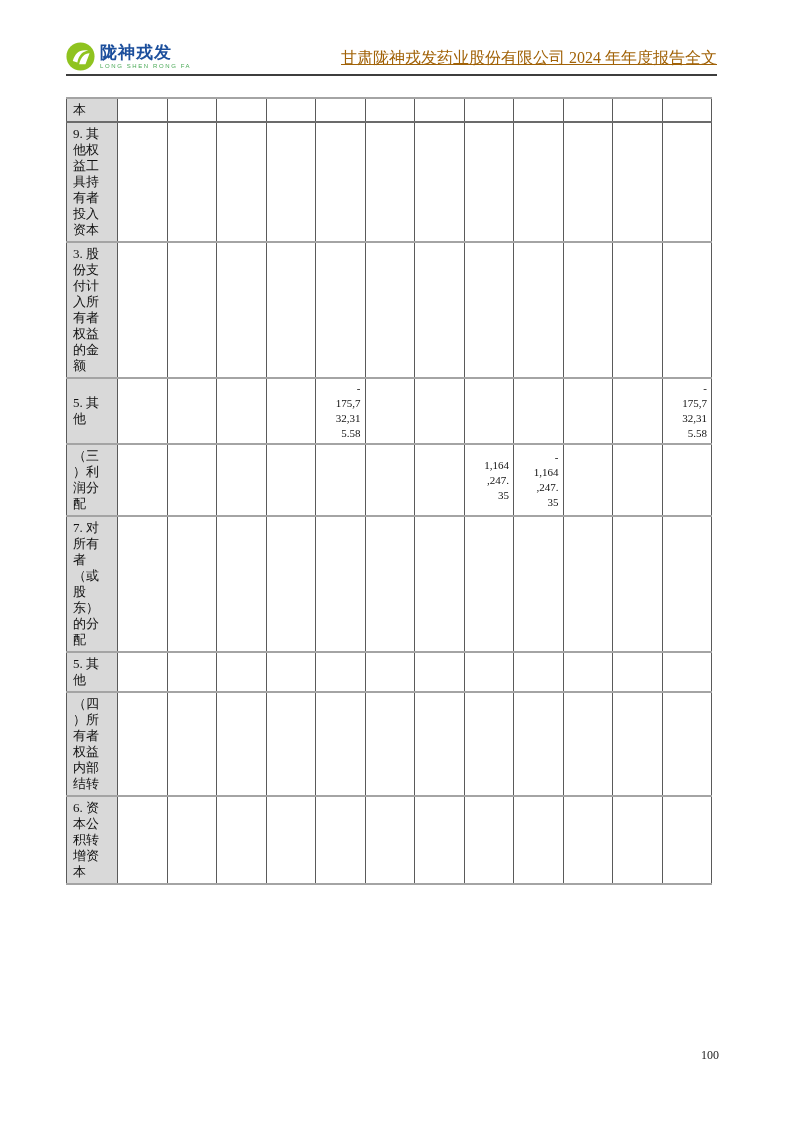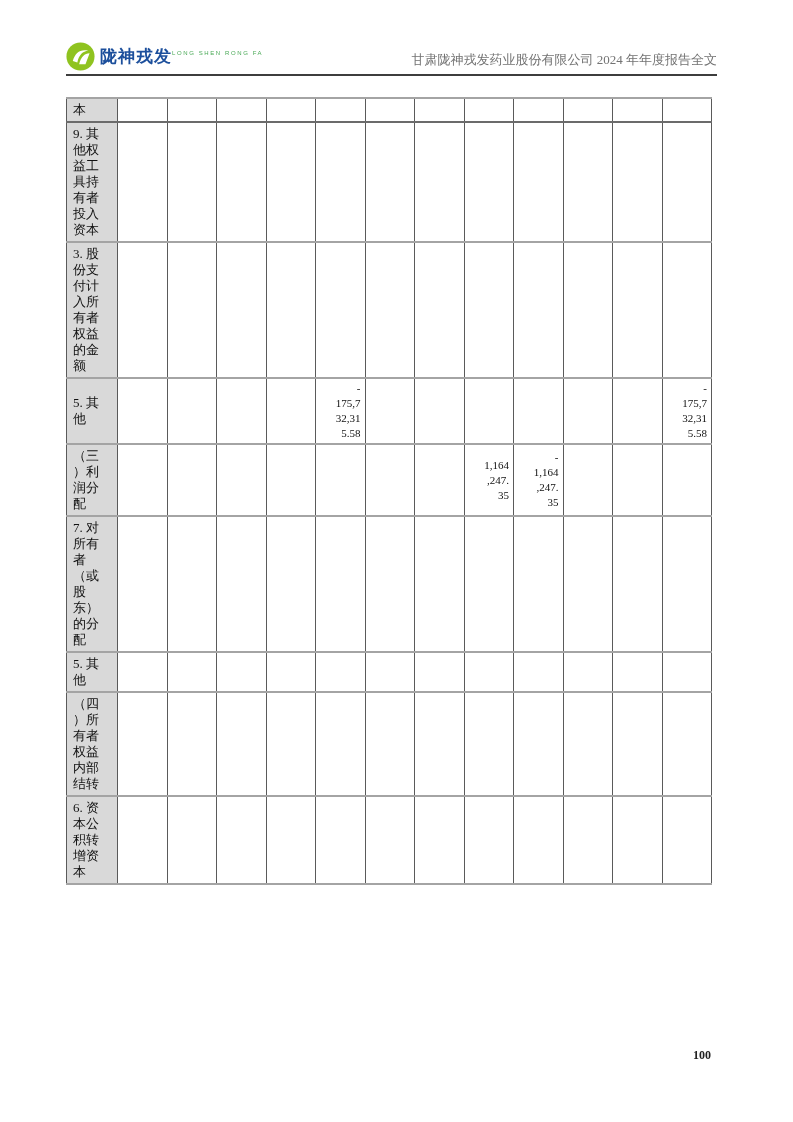--- a/index.html
+++ b/index.html
@@ -34,43 +34,44 @@
     align-items: center;
     gap: 5px;
   }
   .logo-mark {
     width: 29px;
     height: 29px;
     flex: 0 0 auto;
   }
   .brand-text {
     display: flex;
-    flex-direction: row;
+    flex-direction: column;
     line-height: 1;
   }
   .brand-cn {
     font-family: "Liberation Sans", "DejaVu Sans", sans-serif;
     font-weight: bold;
     font-size: 17px;
     letter-spacing: 1px;
     color: #1c4f9c;
   }
   .brand-en {
     font-family: "Liberation Sans", "DejaVu Sans", sans-serif;
     font-size: 6px;
     letter-spacing: 1.6px;
     color: #4aa957;
     margin-top: 2px;
     white-space: nowrap;
   }
   .doc-title {
-    font-size: 13px;
-    color: #737373;
+    font-size: 16px;
+    color: #a16207;
     white-space: nowrap;
     padding-bottom: 2px;
+    text-decoration: underline;
   }
 
   
   .table-wrap {
     position: absolute;
     left: 66px;
     top: 97px;
   }
   table.equity {
     border-collapse: collapse;
@@ -105,24 +106,23 @@
     white-space: pre-line;
     text-align: right;
     color: #111111;
     background: #ffffff;
   }
 
   
   .page-number {
     position: absolute;
     top: 1048px;
-    right: 82px;
+    right: 74px;
     font-size: 12px;
     color: #222222;
-    font-weight: bold;
   }
 </style>
 </head>
 <body>
 
 <div class="page">
 
   <div class="header">
     <div class="logo">
       <svg class="logo-mark" viewBox="0 0 32 32" aria-hidden="true">

